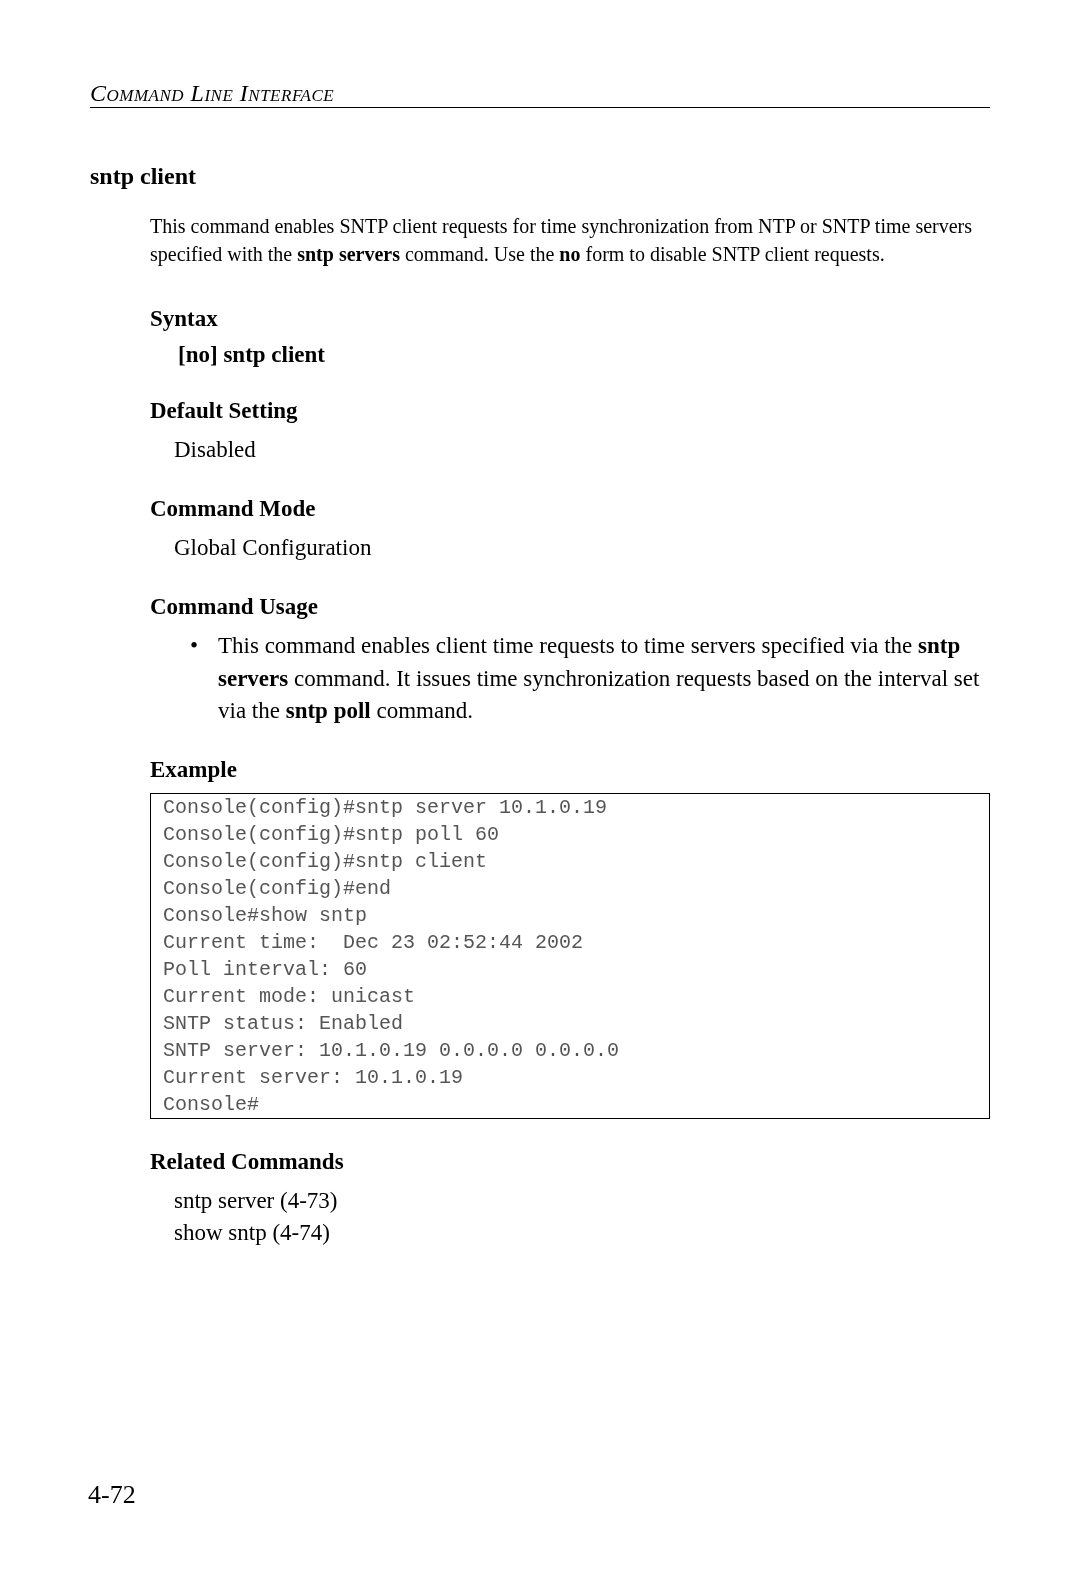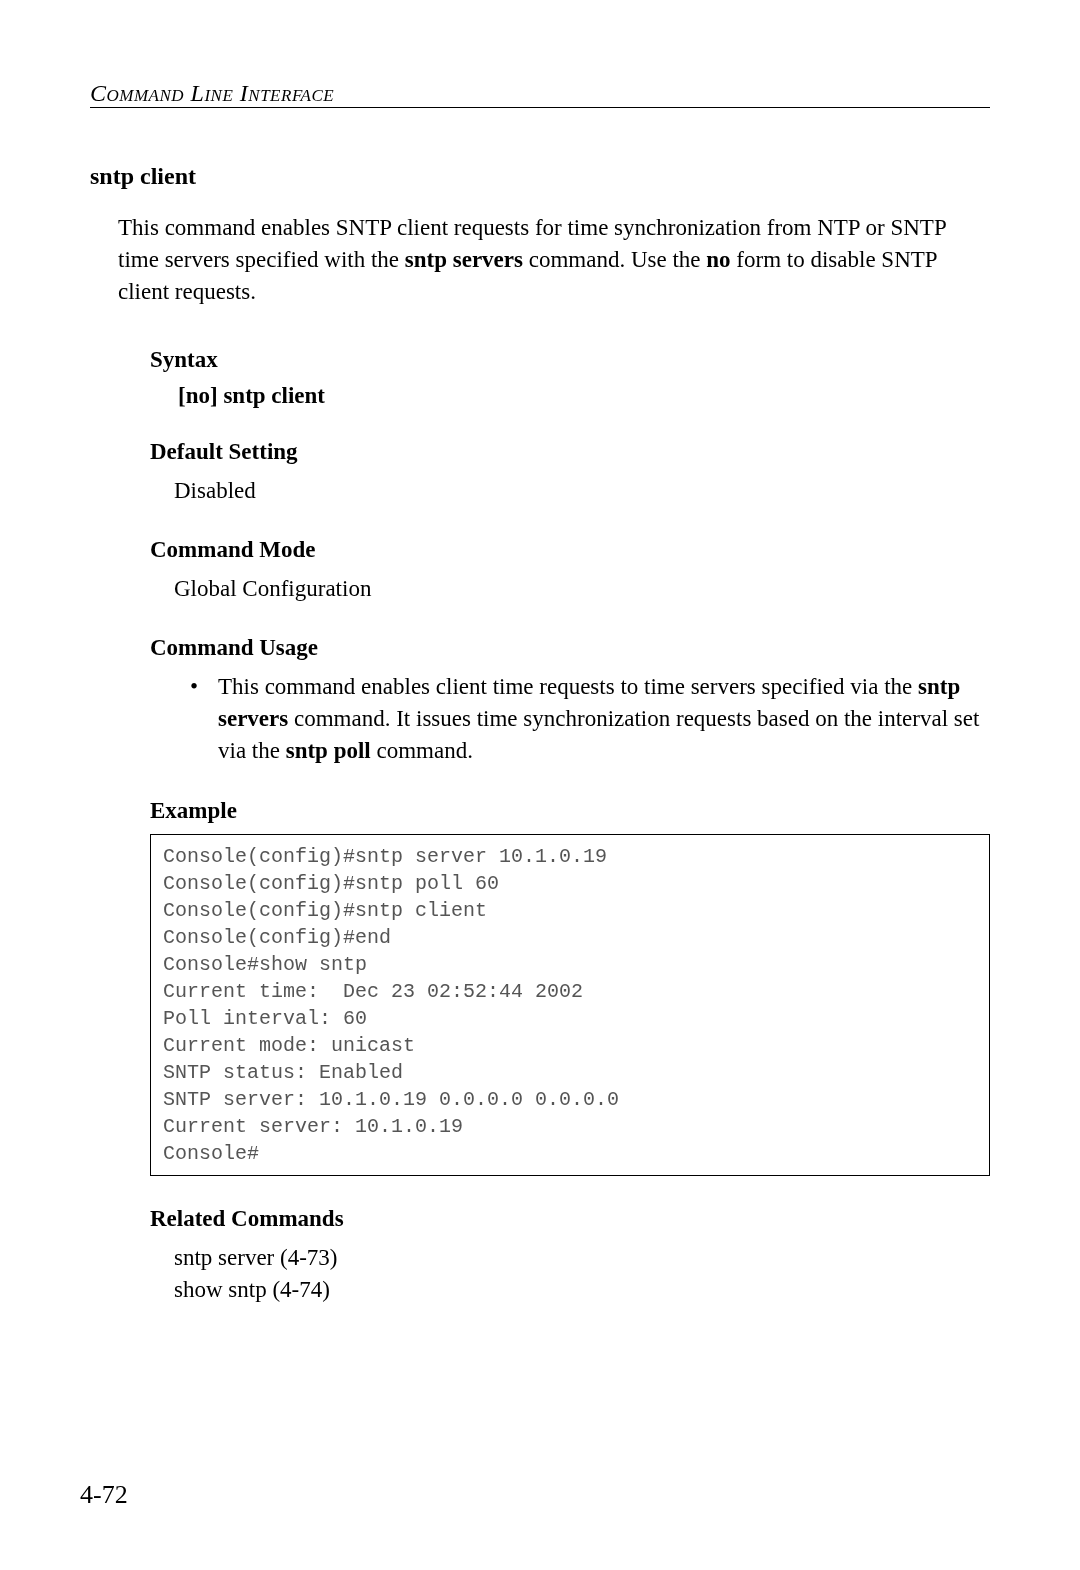--- a/index.html
+++ b/index.html
@@ -26,23 +26,23 @@
       border: none;
       border-top: 1px solid #000;
       margin-bottom: 55px;
     }
     .command-title {
       font-weight: bold;
       font-size: 24px;
       margin-bottom: 22px;
     }
     .description {
-      font-size: 23px;
+      font-size: 20px;
       line-height: 1.4;
-      margin-left: 28px;
+      margin-left: 60px;
       margin-bottom: 38px;
     }
     .description .bold {
       font-weight: bold;
     }
     .section-heading {
       font-weight: bold;
       font-size: 23px;
       margin-left: 60px;
       margin-bottom: 10px;
@@ -75,38 +75,38 @@
       content: "•";
       position: absolute;
       left: 0;
       top: 0;
     }
     .usage-list .bold {
       font-weight: bold;
     }
     .code-block {
       border: 1px solid #000;
-      padding: 8px 12px;
+      padding: 0 12px;
       margin-left: 60px;
       margin-top: 6px;
       font-family: 'Courier New', Courier, monospace;
       font-size: 20px;
       line-height: 1.35;
       white-space: pre;
       color: #555;
     }
     .related-list {
       margin-left: 84px;
       font-size: 23px;
       line-height: 1.4;
     }
     .page-number {
       position: absolute;
       bottom: 60px;
-      left: 80px;
+      left: 88px;
       font-size: 26px;
     }
   </style>
 </head>
 <body>
 
 <div class="header-section">Command Line Interface</div>
 <hr class="header-rule">
 
 <div class="command-title">sntp client</div>

